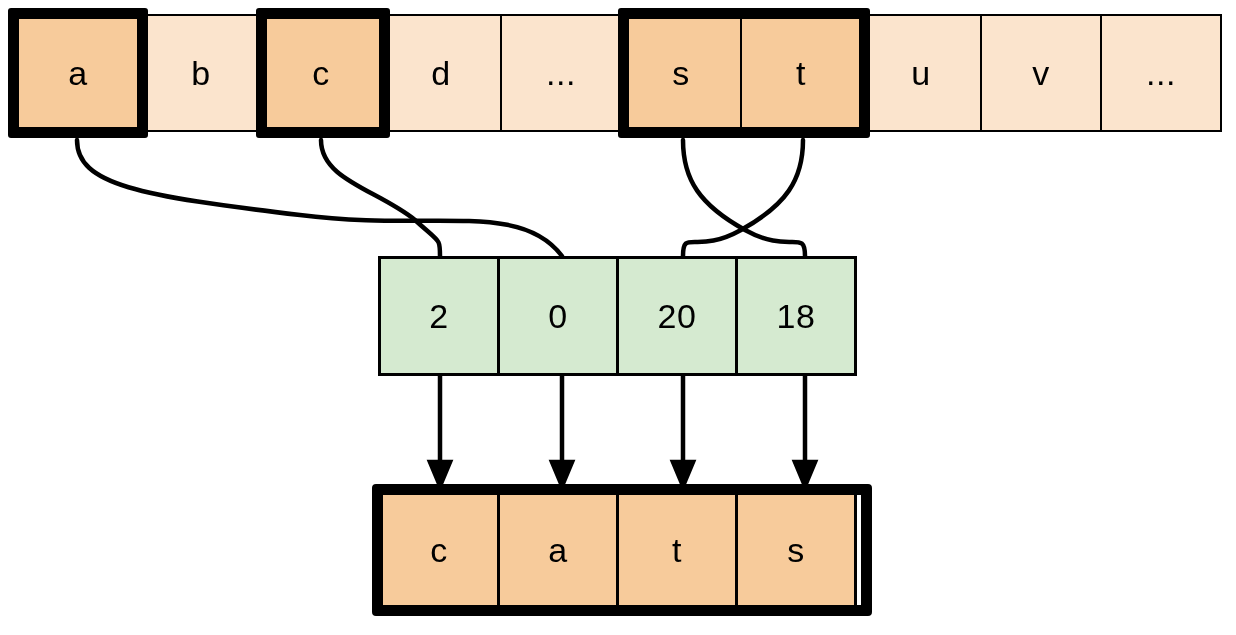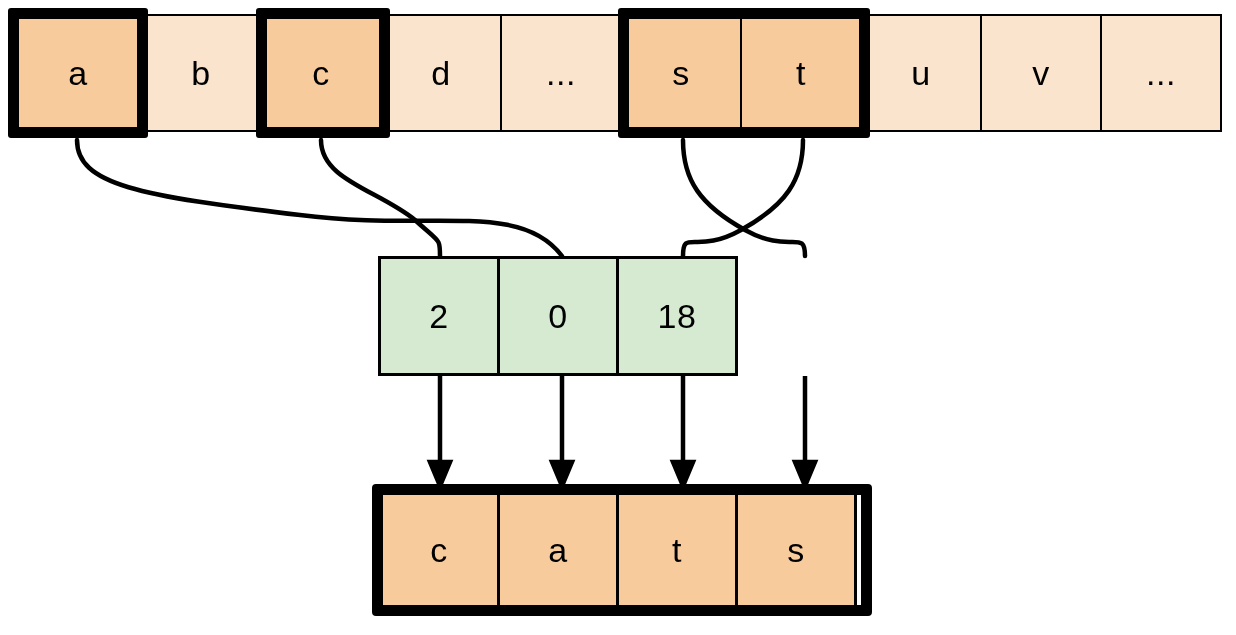--- a/index.html
+++ b/index.html
@@ -185,20 +185,23 @@
   <div class="thick-outline" style="left:618px;top:8px;  width:252px; height:130px;"></div>
 
   <div class="row" id="index-row">
     <div class="cell">
       <span>2</span>
     </div>
     <div class="cell">
       <span>0</span>
     </div>
     <div class="cell">
+      <span>20</span>
+    </div>
+    <div class="cell">
       <span>18</span>
     </div>
   </div>
 
   <div class="row" id="output-row">
     <div class="cell">
       <span>c</span>
     </div>
     <div class="cell">
       <span>a</span>

